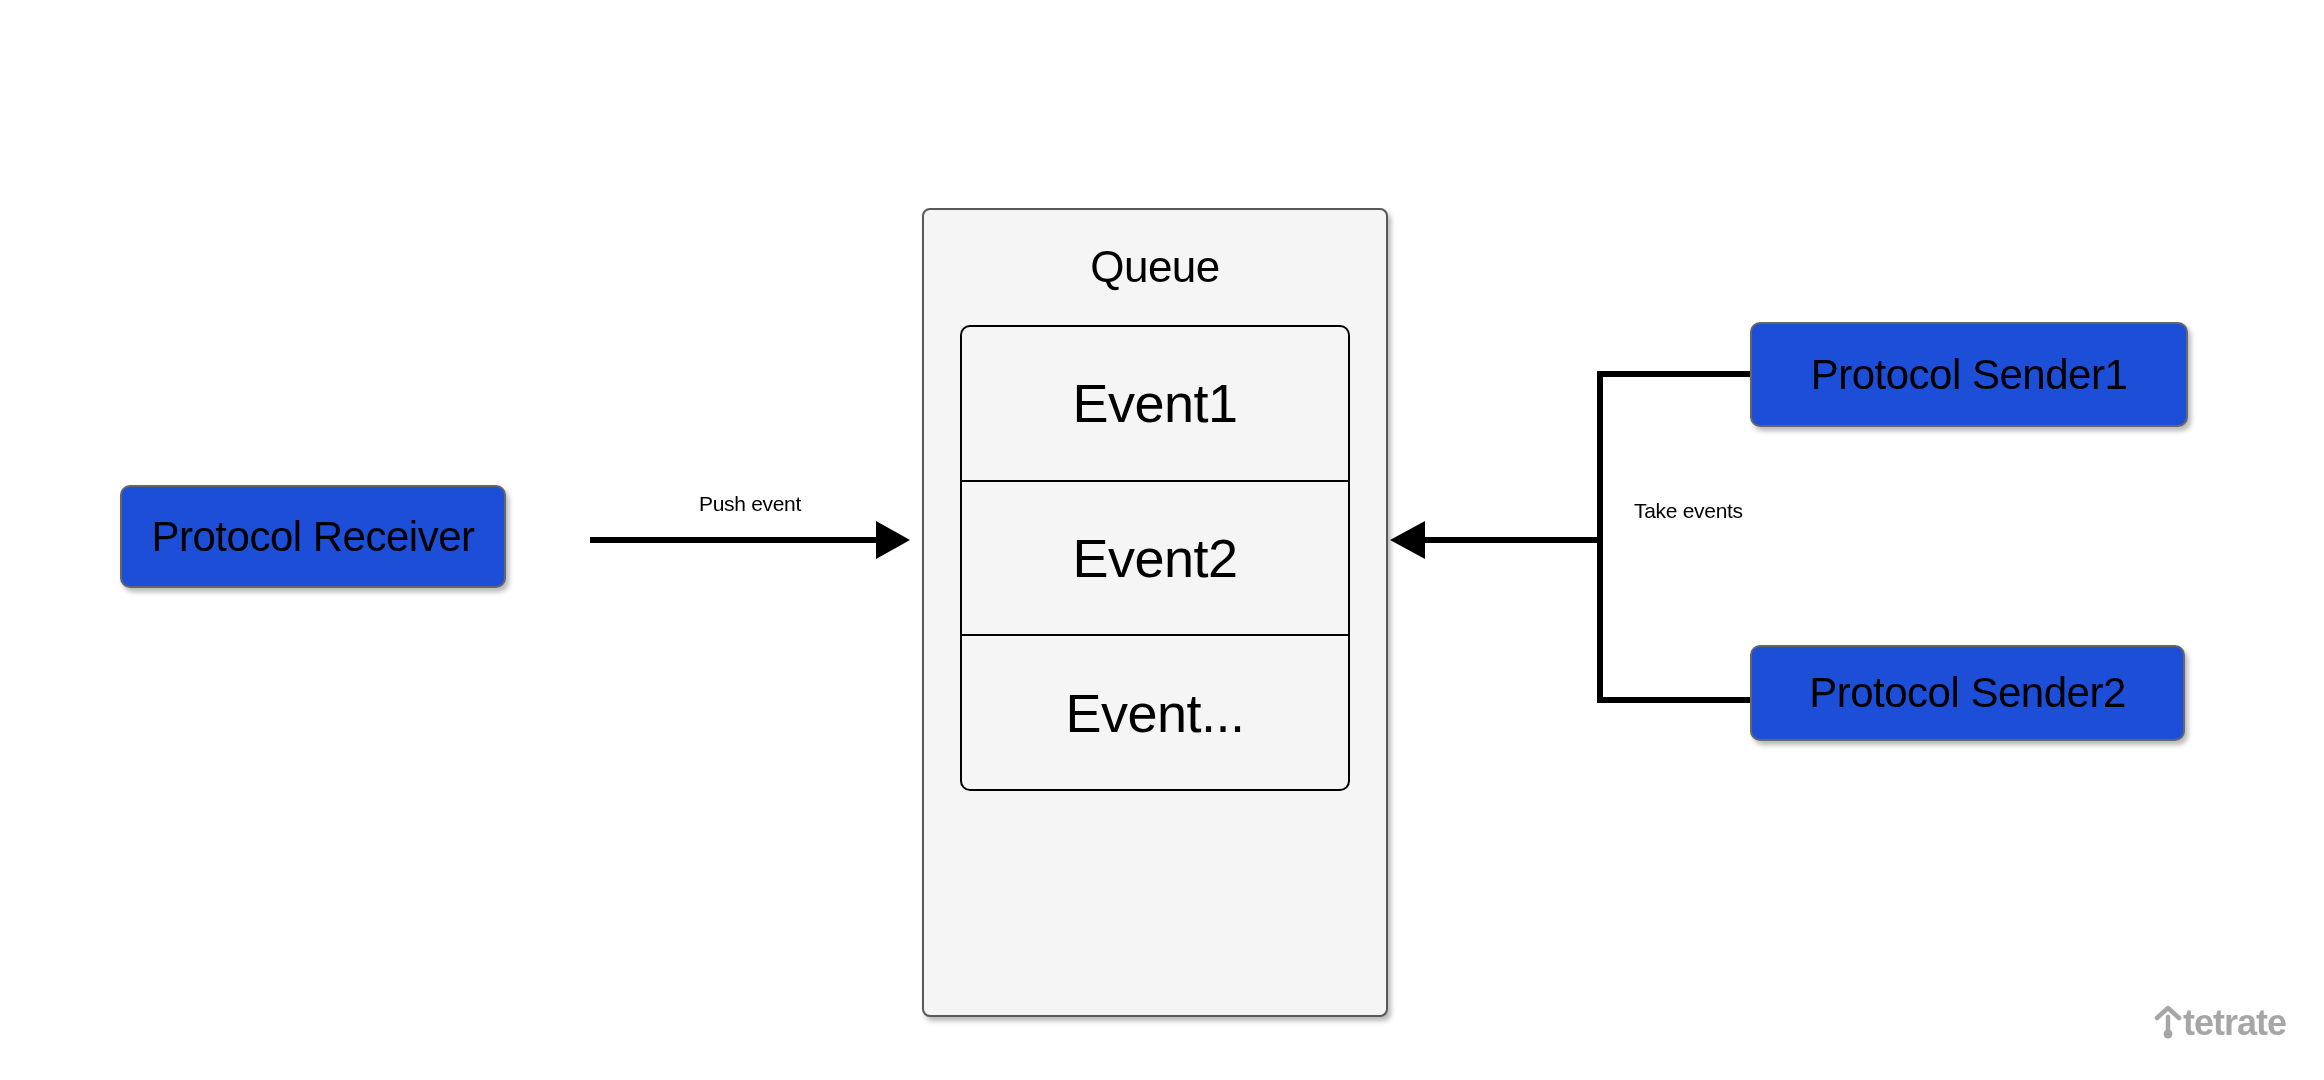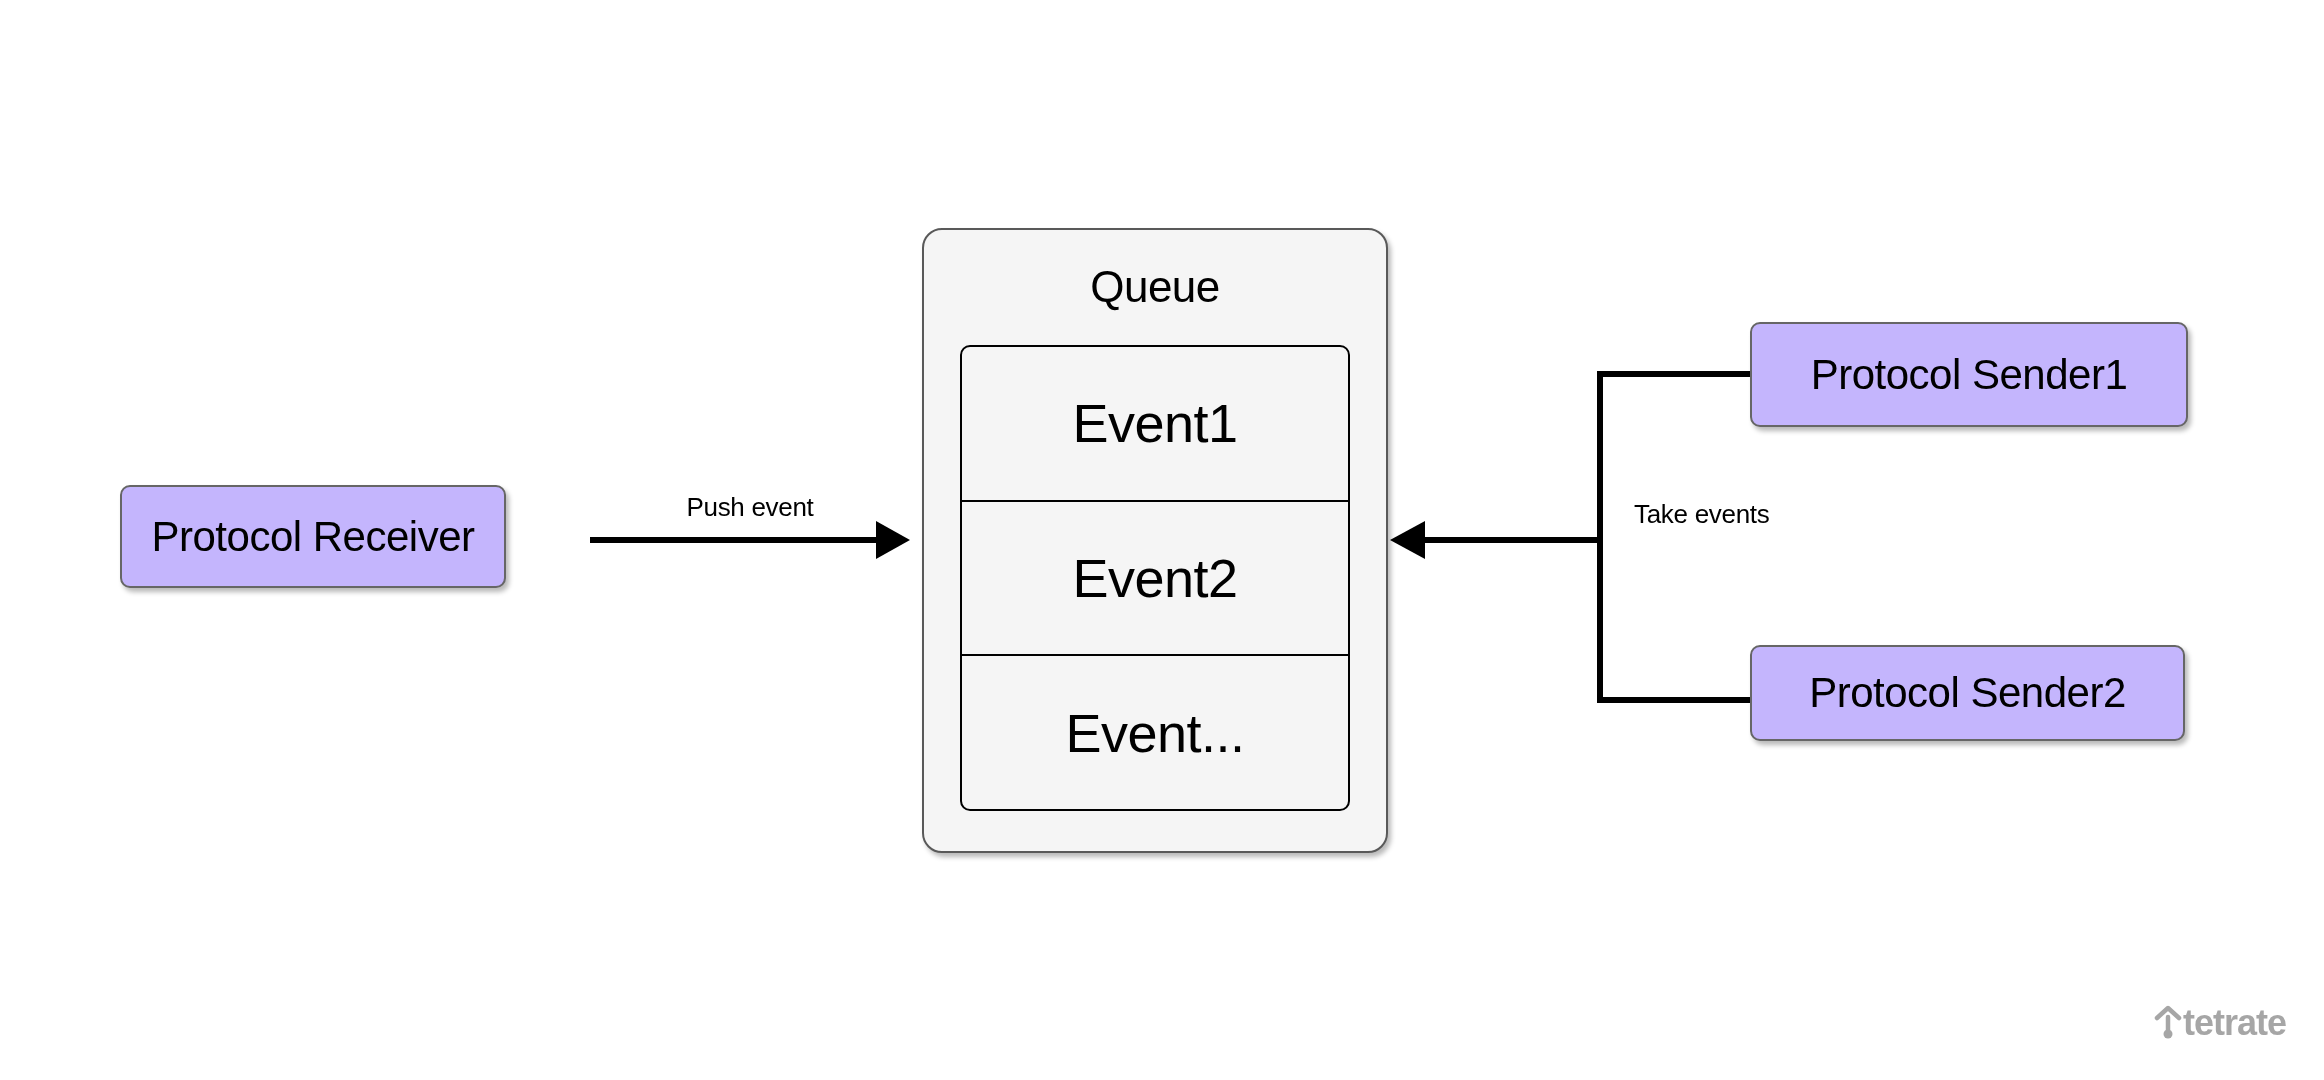--- a/index.html
+++ b/index.html
@@ -17,40 +17,40 @@
     overflow: hidden;
   }
   .edges-layer {
     position: absolute;
     left: 0; top: 0;
     width: 2324px; height: 1080px;
     pointer-events: none;
   }
   .node {
     position: absolute;
-    background: #c4b5fd;
+    background: #1d4ed8;
     border: 2px solid #666666;
     border-radius: 10px;
     box-shadow: 3px 4px 5px rgba(0,0,0,0.28);
     display: flex;
     align-items: center;
     justify-content: center;
     font-size: 42px;
     letter-spacing: -0.5px;
     box-sizing: border-box;
   }
   .node-receiver { left: 120px; top: 485px; width: 386px; height: 103px; }
   .node-sender1  { left: 1750px; top: 322px; width: 438px; height: 105px; }
   .node-sender2  { left: 1750px; top: 645px; width: 435px; height: 96px; }
   .node-queue {
     position: absolute;
-    left: 922px; top: 228px; width: 466px; height: 625px;
+    left: 922px; top: 208px; width: 466px; height: 809px;
     background: #f5f5f5;
     border: 2px solid #595959;
-    border-radius: 20px;
+    border-radius: 8px;
     box-shadow: 3px 4px 5px rgba(0,0,0,0.28);
     box-sizing: border-box;
   }
   .queue-title {
     position: absolute;
     left: 0; top: 32px; width: 100%;
     text-align: center;
     font-size: 44px;
     letter-spacing: -0.5px;
   }
@@ -70,21 +70,21 @@
     flex: 1 1 0;
     display: flex;
     align-items: center;
     justify-content: center;
     font-size: 54px;
     letter-spacing: -0.5px;
   }
   .event-row + .event-row { border-top: 2px solid #000000; }
   .edge-label {
     position: absolute;
-    font-size: 26px;
+    font-size: 21px;
     letter-spacing: -0.3px;
     white-space: nowrap;
   }
   .push-label {
     left: 590px; top: 492px; width: 320px;
     text-align: center;
   }
   .take-label {
     left: 1634px; top: 499px;
   }

